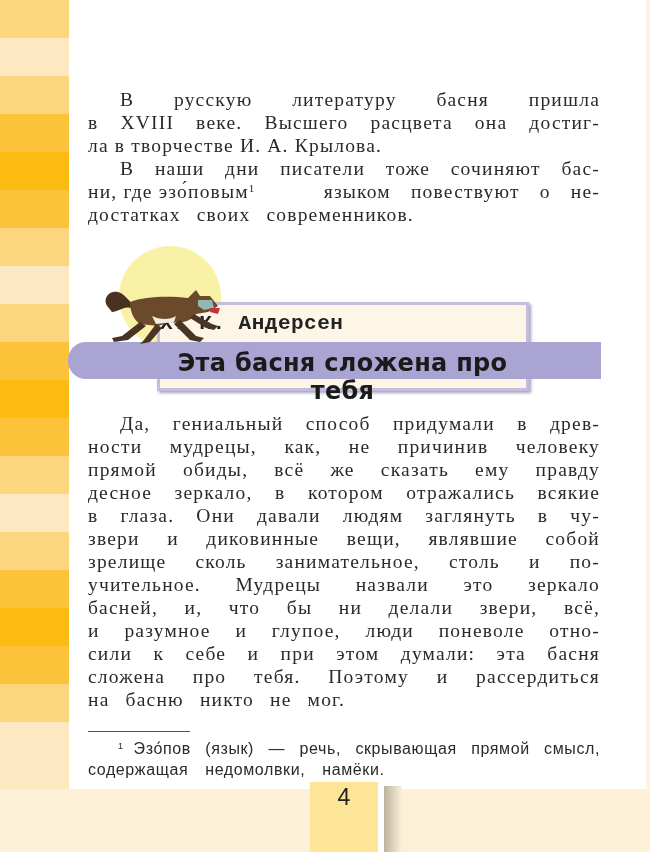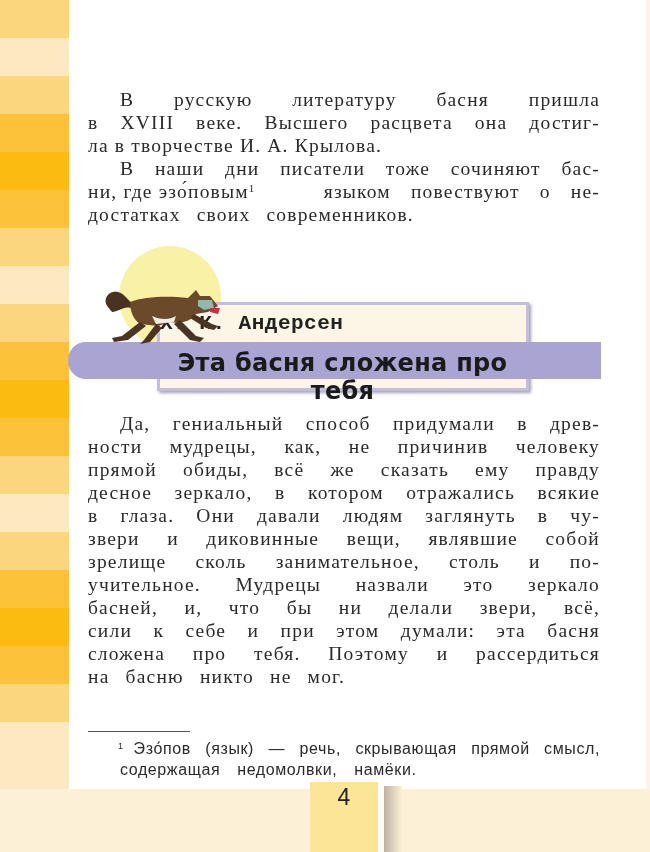--- a/index.html
+++ b/index.html
@@ -91,31 +91,32 @@
 <div class="text" style="top:412px;">
   <div class="line indent">Да, гениальный способ придумали в древ-</div>
   <div class="line">ности мудрецы, как, не причинив человеку</div>
   <div class="line">прямой обиды, всё же сказать ему правду</div>
   <div class="line">десное зеркало, в котором отражались всякие</div>
   <div class="line">в глаза. Они давали людям заглянуть в чу-</div>
   <div class="line">звери и диковинные вещи, являвшие собой</div>
   <div class="line">зрелище сколь занимательное, столь и по-</div>
   <div class="line">учительное. Мудрецы назвали это зеркало</div>
   <div class="line">басней, и, что бы ни делали звери, всё,</div>
+  <div class="line">и разумное и глупое, люди поневоле отно-</div>
   <div class="line">сили к себе и при этом думали: эта басня</div>
   <div class="line">сложена про тебя. Поэтому и рассердиться</div>
   <div class="line last" style="word-spacing:10px;">на басню никто не мог.</div>
 </div>
 
 <div class="footrule"></div>
 <div class="footnote">
   <div class="line indent" style="text-align-last:justify; display:flex;">
     <span class="sup" style="font-size:9px; top:-2px;">1</span>
     <span style="flex:1; text-align:justify; text-align-last:justify;margin-left:10px;">Эзо́пов (язык) — речь, скрывающая прямой смысл,</span>
   </div>
-  <div class="line last" style="word-spacing:12px;margin-left:32px;">содержащая недомолвки, намёки.</div>
+  <div class="line last" style="word-spacing:12px;">содержащая недомолвки, намёки.</div>
 </div>
 
 <div class="page-num-box">
   <div class="page-num">4</div>
 </div>
 <div class="gutter-white"></div>
 <div class="gutter-shadow"></div>
 
 </body></html>

